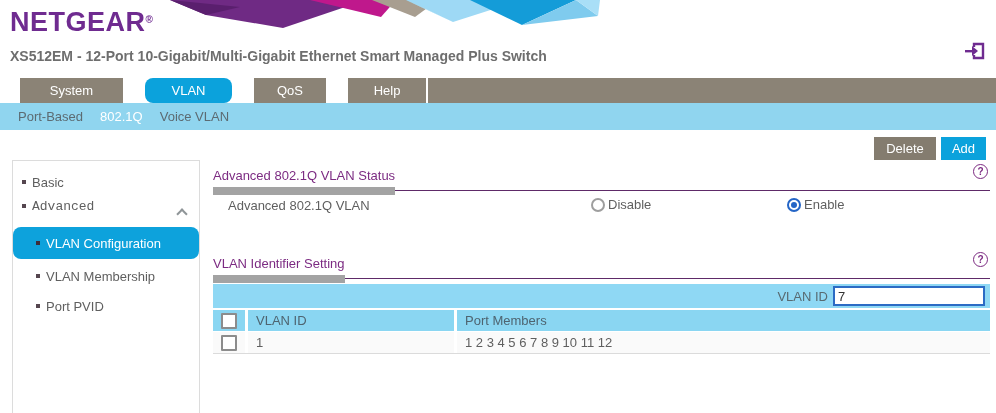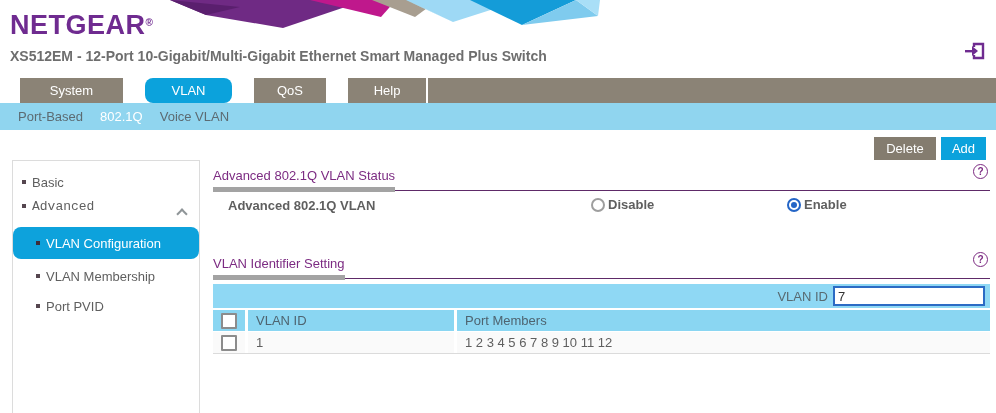--- a/index.html
+++ b/index.html
@@ -3,21 +3,21 @@
 <meta charset="utf-8">
 <style>
   html,body{margin:0;padding:0;}
   body{
     width:996px;height:413px;position:relative;overflow:hidden;
     background:#ffffff;font-family:"Liberation Sans",sans-serif;
     -webkit-font-smoothing:antialiased;
   }
   
   .logo{position:absolute;left:10px;top:6px;color:#6F2B90;font-weight:900;
-        font-size:27px;letter-spacing:.5px;line-height:34px;text-align:center;}
+        font-size:27px;letter-spacing:.5px;line-height:28px;text-align:center;}
   .logo sup{font-size:10px;font-weight:700;vertical-align:8px;}
   .banner{position:absolute;left:170px;top:0;}
   .logout{position:absolute;left:964px;top:42px;cursor:pointer;}
   .page-title{position:absolute;left:10px;top:48px;font-size:14px;font-weight:bold;color:#6E6E6E;}
   
   .nav{position:absolute;left:0;top:78px;width:996px;height:25px;display:flex;background:#fff;}
   .nav .tab{background:#8B8376;color:#fff;font-size:13px;display:flex;align-items:center;
             justify-content:center;margin-right:2px;cursor:pointer;margin-left:20px;}
   .nav .tab.active{background:#0BA2DC;border-radius:8px;}
   .nav .t-system{width:103px;} .nav .t-vlan{width:87px;}
@@ -44,26 +44,26 @@
   .si-active{top:66px;height:32px;background:#0DA2DC;color:#fff;padding-left:23px;border-radius:8px;}
   .si-active .bullet{background:#3d2d3a;}
   .si-membership{top:106px;padding-left:23px;}
   .si-pvid{top:136px;padding-left:23px;}
   .chev{position:absolute;right:13px;top:49px;width:6px;height:6px;
         border-top:2px solid #8F9598;border-right:2px solid #8F9598;
         transform:rotate(-45deg);cursor:pointer;}
   
   .sec-head{position:absolute;left:213px;width:777px;border-bottom:1px solid #5E2A68;height:24px;}
   .sec-head .ht{display:inline-block;font-size:13px;color:#7C2B82;
-                border-bottom:5px solid #a3a3a3;padding-bottom:4px;margin-bottom:-2px;}
+                border-bottom:8px solid #a3a3a3;padding-bottom:4px;margin-bottom:-2px;}
   .help{position:absolute;right:2px;top:-2px;width:13px;height:13px;border:1px solid #7C2B82;
         border-radius:50%;color:#7C2B82;font-size:10px;font-weight:bold;line-height:13px;
         text-align:center;cursor:pointer;}
   .sh1{top:166px;} .sh2{top:254px;}
-  .form-row{position:absolute;left:213px;top:197px;width:777px;height:16px;font-size:13px;color:#5F5F5F;font-weight:bold;}
+  .form-row{position:absolute;left:213px;top:197px;width:777px;height:16px;font-size:13px;color:#5F5F5F;}
   .form-row .flabel{position:absolute;left:15px;top:1px;}
   .radio-group{position:absolute;display:flex;align-items:center;cursor:pointer;}
   .rg-disable{left:378px;} .rg-enable{left:574px;}
   .radio{width:10px;height:10px;border-radius:50%;background:#fff;border:2px solid #9E9E9E;
          margin-right:3px;flex:none;position:relative;}
   .radio.sel{border-color:#2465C6;}
   .radio.sel::after{content:"";position:absolute;left:2px;top:2px;width:6px;height:6px;
                     border-radius:50%;background:#2465C6;}
   
   .bluebar{position:absolute;left:213px;top:284px;width:777px;height:24px;background:#8FD8F4;

